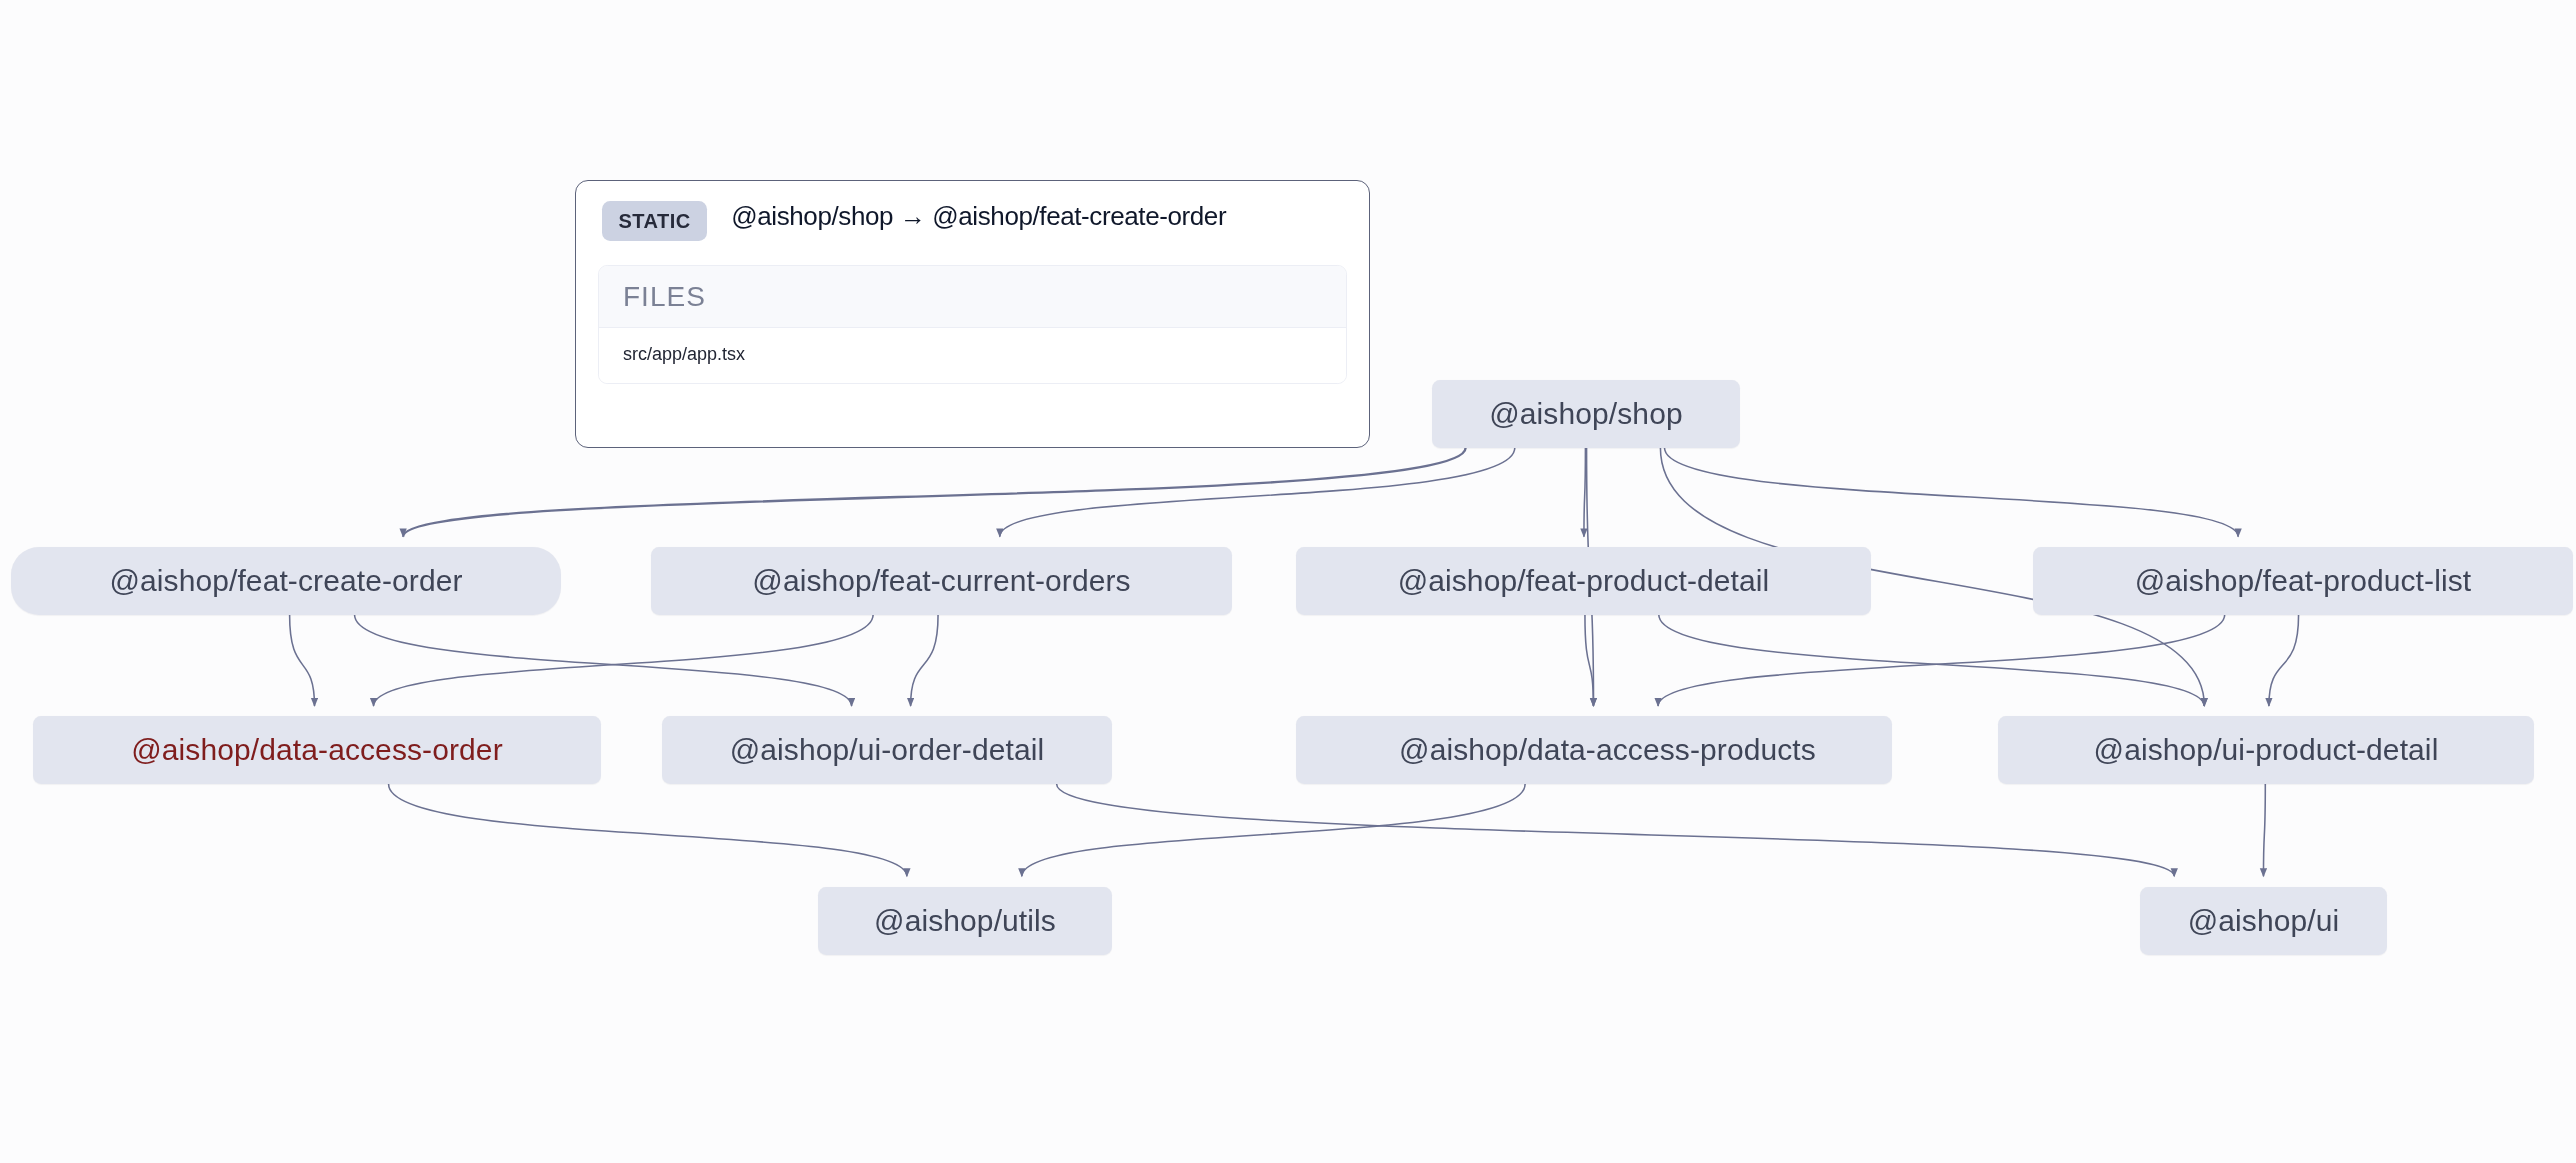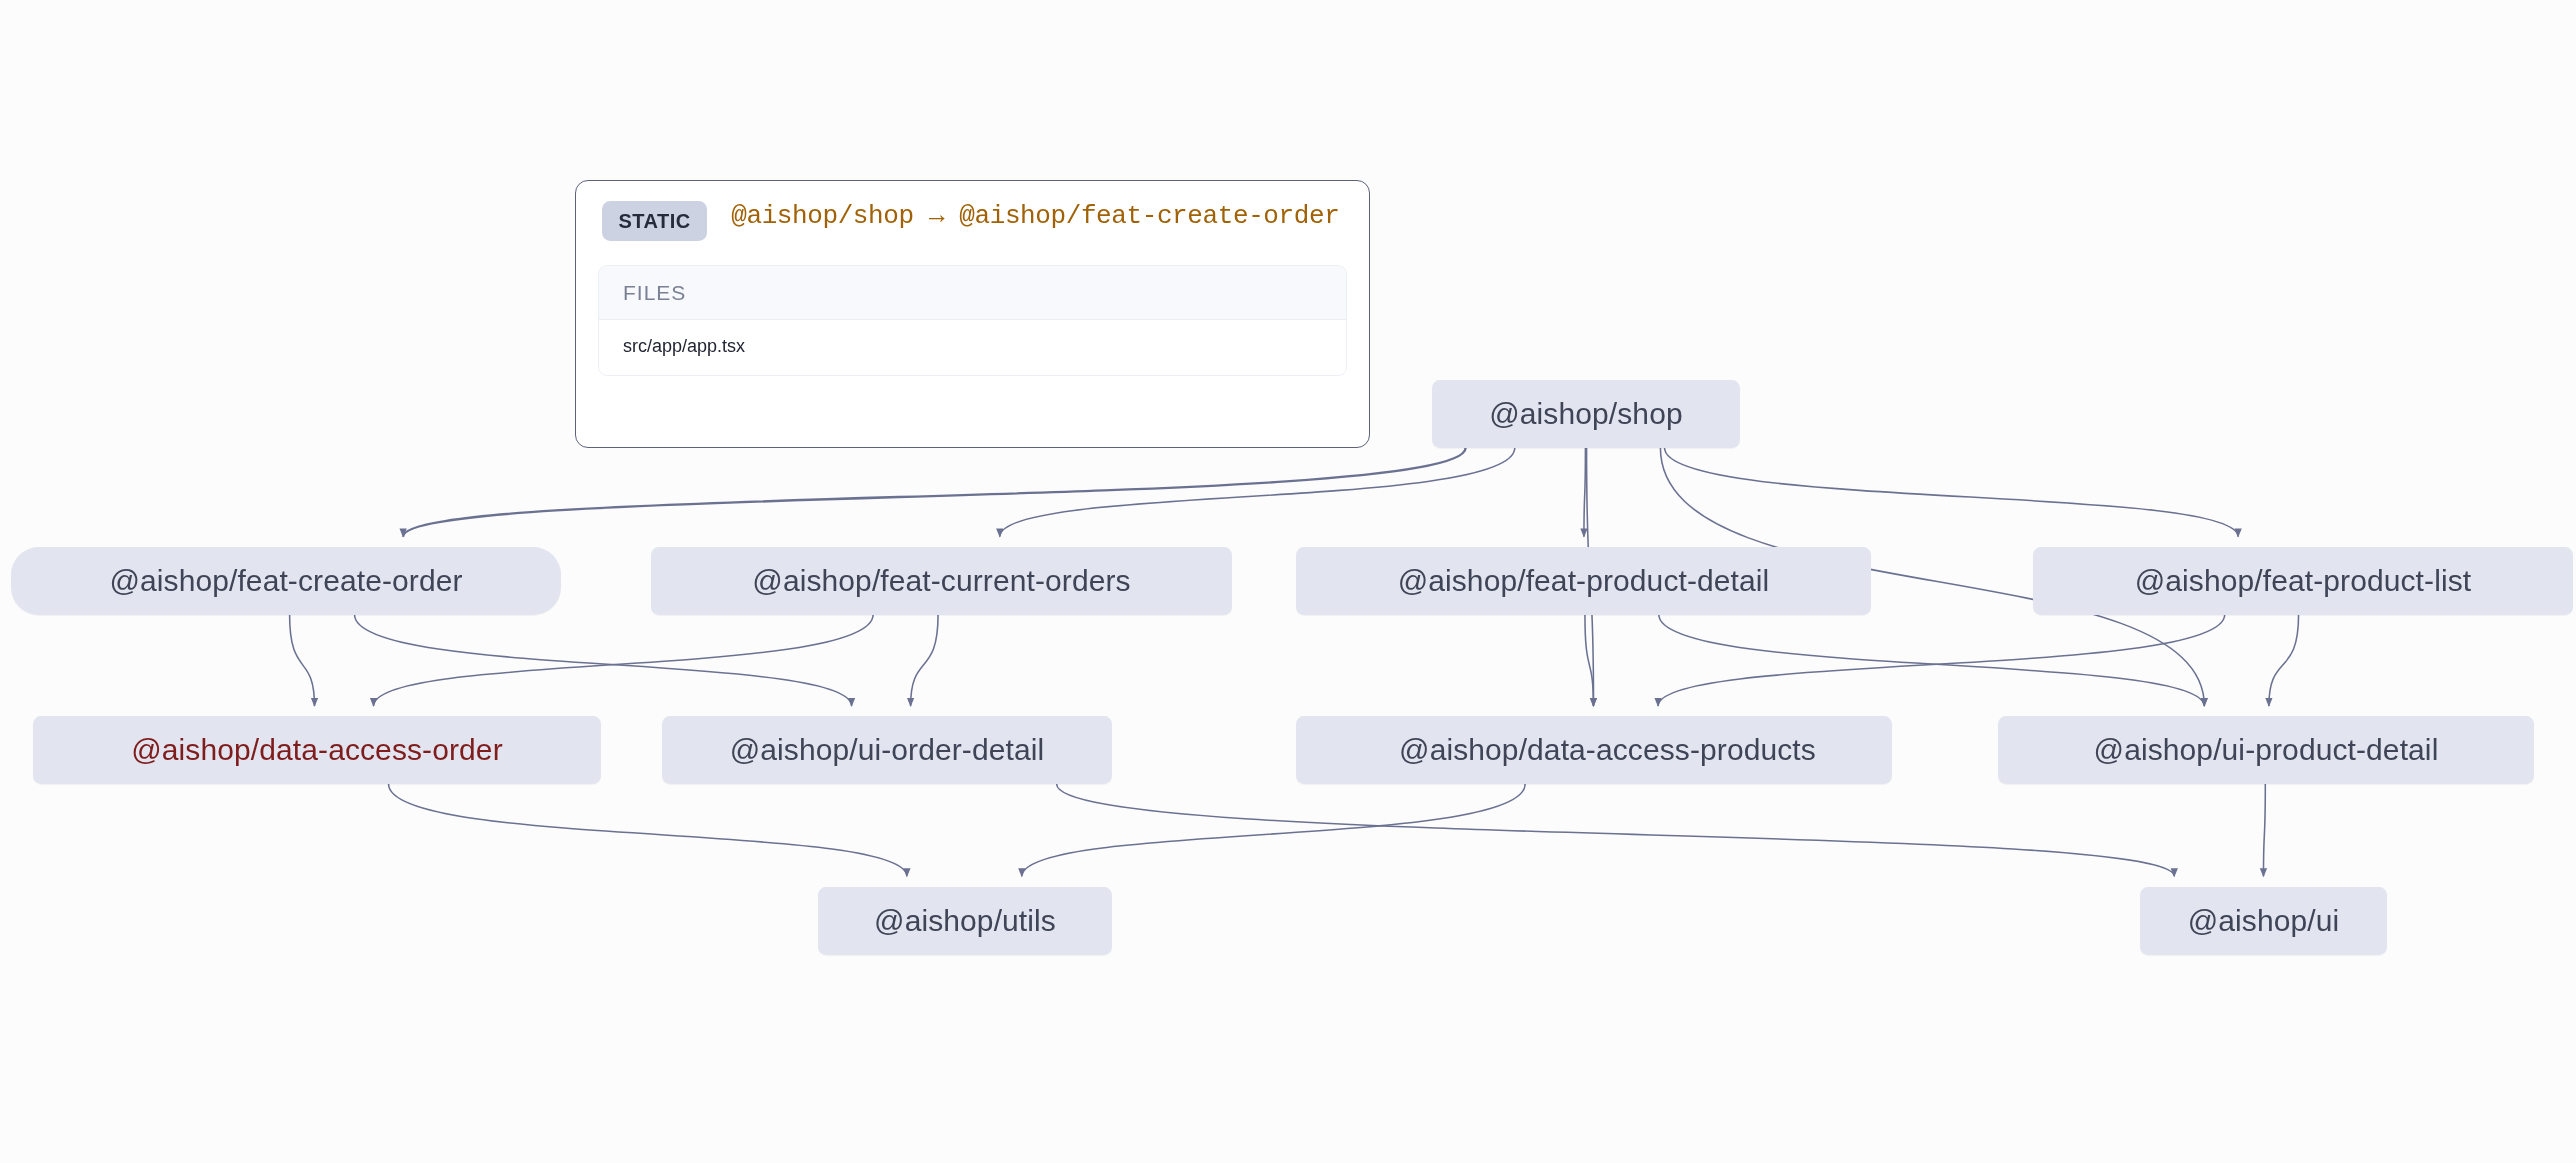--- a/index.html
+++ b/index.html
@@ -42,37 +42,37 @@
   .tt-badge{
     background:#ccd2e2;
     color:#262a3a;
     font-size:20px;font-weight:700;
     letter-spacing:0.5px;
     padding:10px 16.5px;
     border-radius:8.2px;
     line-height:1;
   }
   .tt-title{
-    font-family:Liberation Mono, monospace;
+    font-family:Liberation Sans, sans-serif;
     font-size:26px;
-    color:#a16207;
+    color:#0f172a;
     letter-spacing:-0.4px;
     white-space:nowrap;
   }
   .tt-files{
     margin:24px 22px 0 22px;
     border:0.9px solid #eceef5;
     border-radius:9.2px;
     overflow:hidden;
     background:#ffffff;
   }
   .tt-files-head{
     background:#f8f9fc;
     color:#7b8195;
-    font-size:21px;
+    font-size:28px;
     letter-spacing:1px;
     padding:14.7px 24px;
     border-bottom:0.9px solid #eceef5;
   }
   .tt-file-row{
     padding:15.6px 24px 18.3px 24px;
     font-size:18px;
     color:#222634;
     background:#ffffff;
   }

